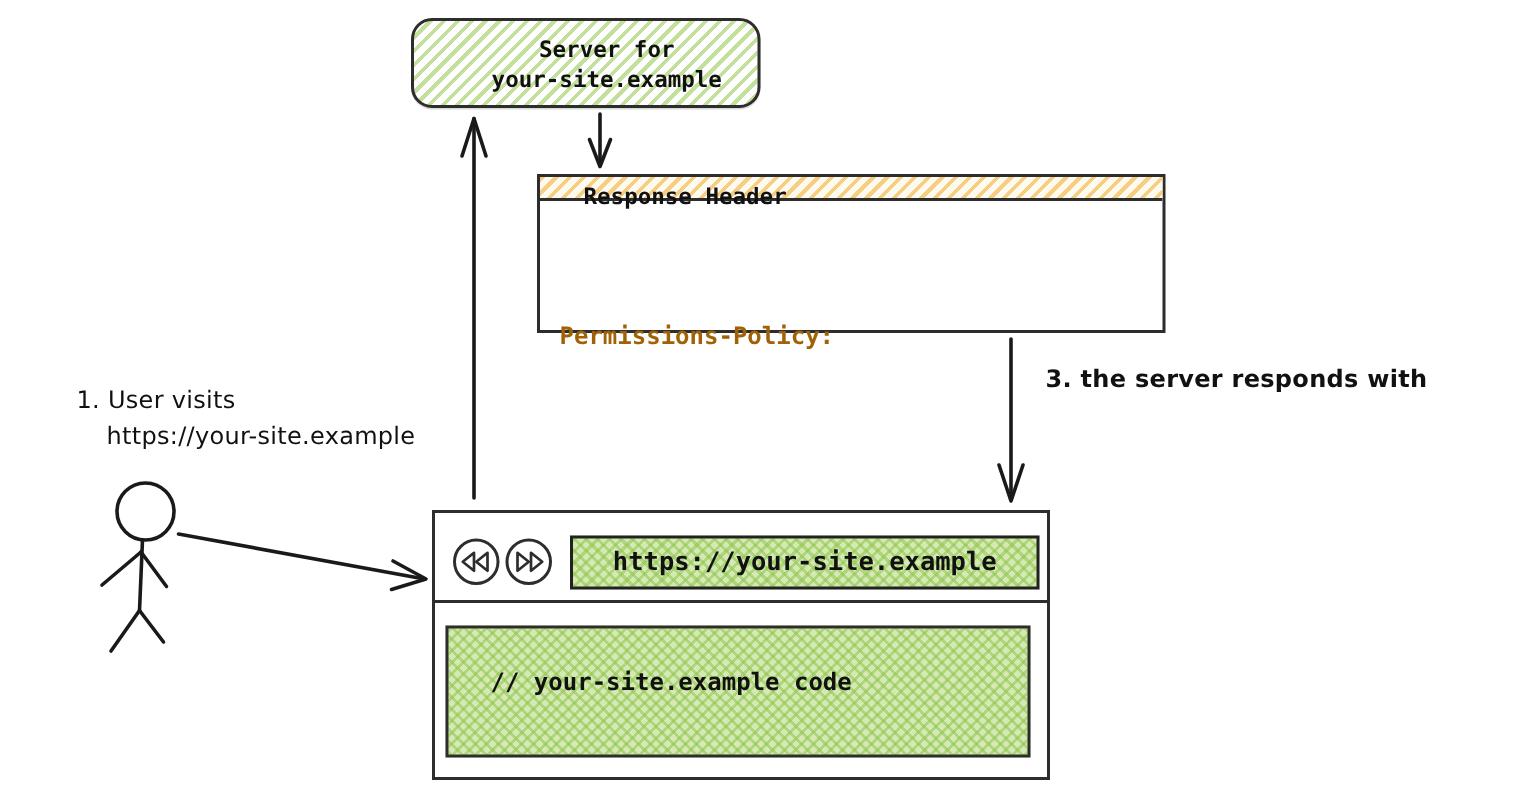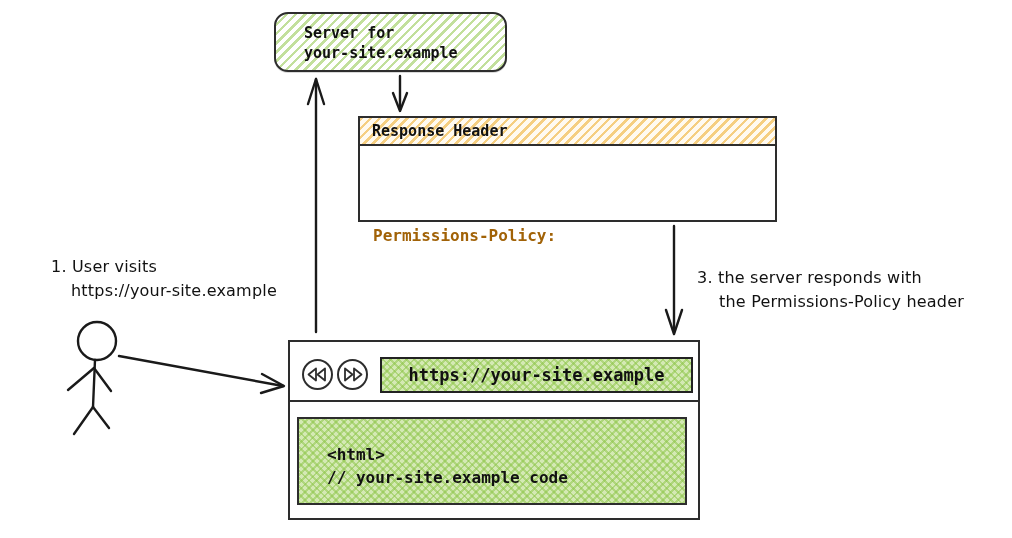--- a/index.html
+++ b/index.html
@@ -13,20 +13,21 @@
     color: #1a1a1a;
     overflow: hidden;
   }
   .mono { font-family: "DejaVu Sans Mono", monospace; font-weight: bold; }
 
   
   .green-stripe {
     background-color: #ffffff;
     background-image: repeating-linear-gradient(135deg,
       rgba(154,203,90,0.60) 0 2.5px, rgba(255,255,255,0) 2.5px 6.5px);
+    text-align: center;
   }
   .orange-stripe {
     background-color: #fffaf0;
     background-image: repeating-linear-gradient(135deg,
       rgba(242,192,92,0.75) 0 2.5px, rgba(255,255,255,0) 2.5px 6.5px);
   }
   .green-cross {
     background-color: #d4e9b4;
     background-image:
       repeating-linear-gradient(135deg, rgba(139,196,70,0.50) 0 2px, rgba(255,255,255,0) 2px 5.5px),
@@ -41,43 +42,43 @@
     font-size: 15px; line-height: 20px; color: #111;
     box-shadow: 0 1px 0 rgba(0,0,0,0.15);
   }
 
   
   .response-box {
     position: absolute; left: 358px; top: 116px; width: 419px; height: 106px;
     border: 2px solid #2d2d2d; background: #ffffff;
   }
   .response-title {
-    height: 28px; line-height: 27px;
+    height: 16px; line-height: 27px;
     border-bottom: 2px solid #2d2d2d;
-    padding-left: 12px;
+    padding-left: 29px;
     font-size: 15px; color: #111;
   }
   .response-body {
     padding: 22px 0 0 13px;
     font-size: 16px; line-height: 27px;
     white-space: pre; color: #a16207;
   }
 
   
   .annotation {
     position: absolute;
     font-size: 16px; line-height: 24px; color: #111;
     letter-spacing: 0.2px;
   }
   .annotation .line2 { display: block; }
   #annotation-1 { left: 51px;  top: 255px; }
   #annotation-1 .line2 { margin-left: 20px; }
   #annotation-2 { left: 334px; top: 253px; }
   #annotation-2 .line2 { margin-left: 28px; }
-  #annotation-3 { left: 697px; top: 266px; }
+  #annotation-3 { left: 697px; top: 241px; font-weight: bold; }
   #annotation-3 .line2 { margin-left: 22px; }
 
   
   .browser-window {
     position: absolute; left: 288px; top: 340px; width: 412px; height: 180px;
     border: 2px solid #2d2d2d; background: #ffffff;
   }
   .browser-toolbar {
     position: absolute; left: 0; top: 0; width: 100%; height: 60px;
     border-bottom: 2px solid #2d2d2d;
@@ -119,39 +120,37 @@
       <div>Permissions-Policy:</div>
     </div>
   </div>
 
   <div class="annotation" id="annotation-1">
     <span class="line1">1. User visits</span>
     <span class="line2">https://your-site.example</span>
   </div>
   <div class="annotation" id="annotation-3">
     <span class="line1">3. the server responds with</span>
-    <span class="line2">the Permissions-Policy header</span>
   </div>
 
   <div class="browser-window">
     <div class="browser-toolbar">
       <svg class="nav-btn back" viewBox="0 0 33 33">
         <circle cx="16.5" cy="16.5" r="14.5" fill="none" stroke="#2d2d2d" stroke-width="2"></circle>
         <polygon points="15,10.5 7.5,16.5 15,22.5" fill="none" stroke="#2d2d2d" stroke-width="1.8" stroke-linejoin="round"></polygon>
         <polygon points="24,10.5 16.5,16.5 24,22.5" fill="none" stroke="#2d2d2d" stroke-width="1.8" stroke-linejoin="round"></polygon>
       </svg>
       <svg class="nav-btn fwd" viewBox="0 0 33 33">
         <circle cx="16.5" cy="16.5" r="14.5" fill="none" stroke="#2d2d2d" stroke-width="2"></circle>
         <polygon points="9,10.5 16.5,16.5 9,22.5" fill="none" stroke="#2d2d2d" stroke-width="1.8" stroke-linejoin="round"></polygon>
         <polygon points="18,10.5 25.5,16.5 18,22.5" fill="none" stroke="#2d2d2d" stroke-width="1.8" stroke-linejoin="round"></polygon>
       </svg>
       <div class="url-bar green-cross mono">https://your-site.example</div>
     </div>
     <div class="browser-content-box green-cross mono">
-      <div>&lt;html&gt;</div>
       <div>// your-site.example code</div>
     </div>
   </div>
 
   <svg class="sketch-layer" viewBox="0 0 1012 538">
     <g stroke="#1a1a1a" stroke-width="2.4" fill="none" stroke-linecap="round" stroke-linejoin="round">
 
       <g>
         <path d="M 316 332 L 316 79"></path>
         <path d="M 308 104 L 316 79 L 324 104"></path>

